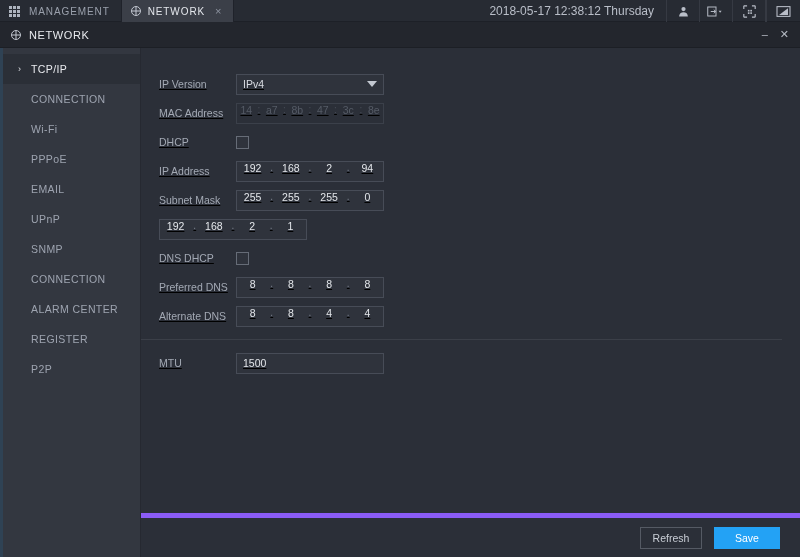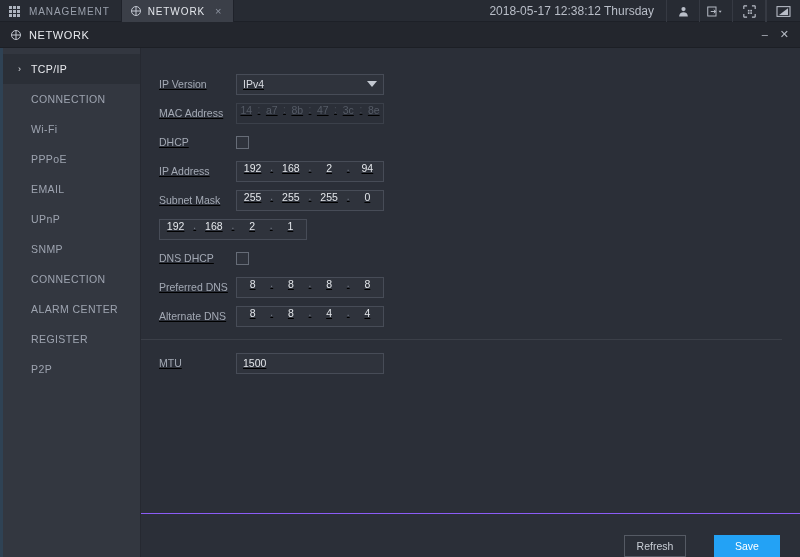--- a/index.html
+++ b/index.html
@@ -198,23 +198,23 @@
 
   .divider {
     width: 100%; height: 1px; background: #3b3f48;
     margin: 9px 0 9px -18px;
   }
 
   
   .footer {
     position: absolute; left: 0; bottom: 0;
     width: 100%; height: 44px;
-    border-top: 1px solid #8b5cf6;
-    display: flex; align-items: flex-end; justify-content: flex-end;
-    gap: 28px;
+    border-top: 5px solid #8b5cf6;
+    display: flex; align-items: center; justify-content: flex-end;
+    gap: 12px;
     padding-right: 20px;
   }
   .btn {
     height: 22px; min-width: 62px;
     display: flex; align-items: center; justify-content: center;
     font-size: 10.5px;
   }
   .btn.ghost {
     border: 1px solid #555a64;
     color: #c9ced6;

